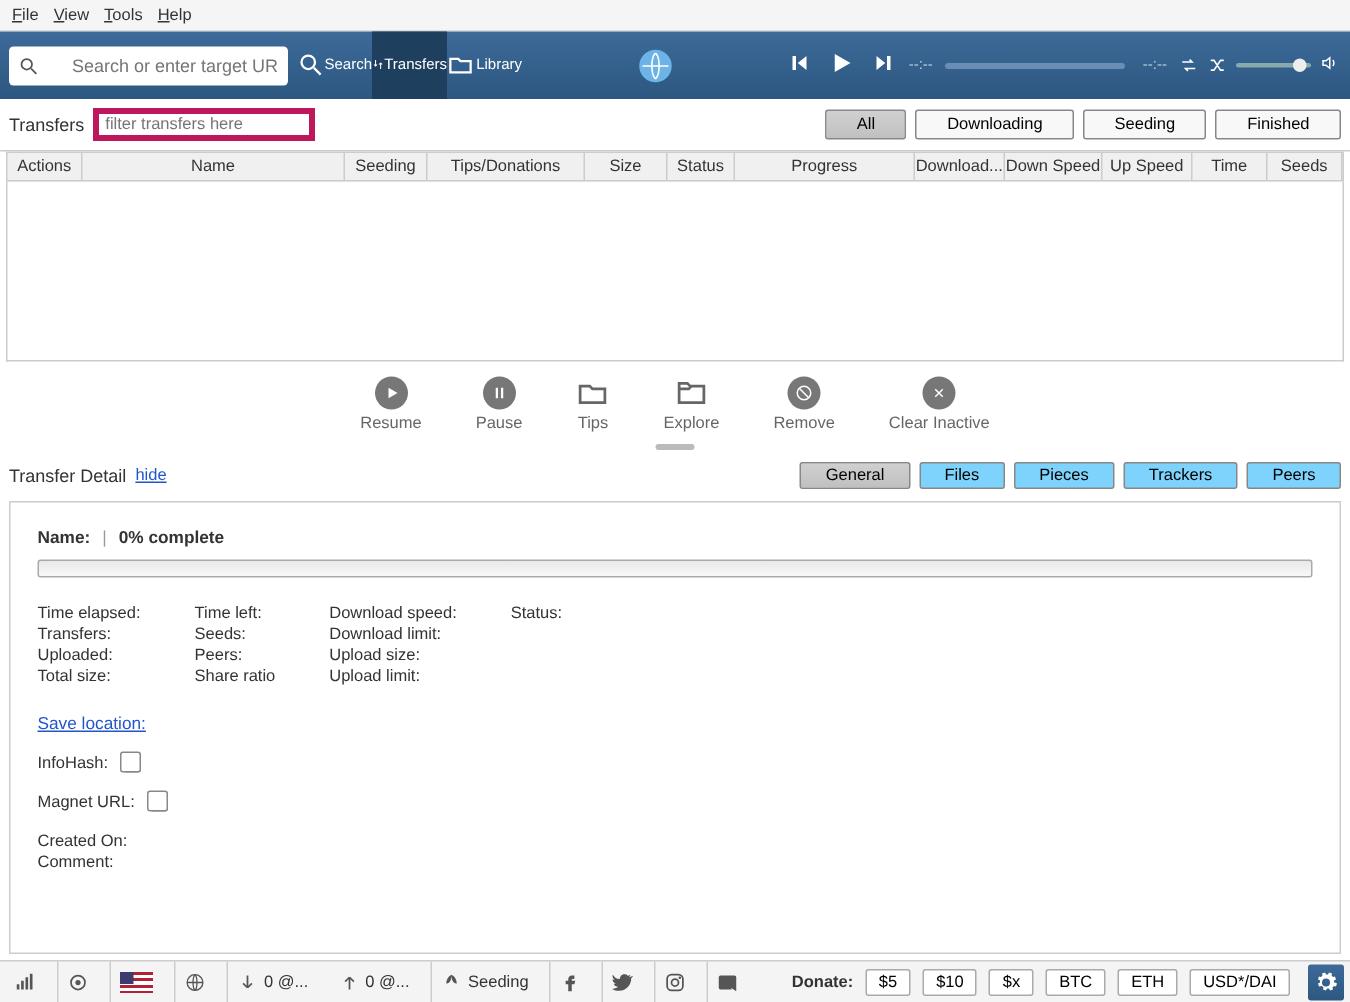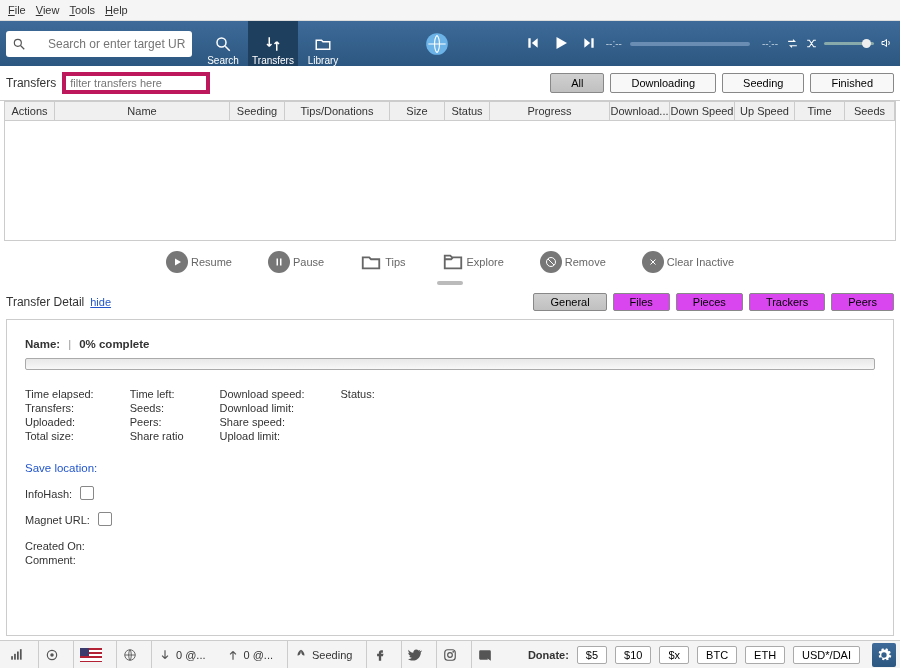--- a/index.html
+++ b/index.html
@@ -4,21 +4,21 @@
 <style>
 * { box-sizing: border-box; margin: 0; padding: 0; font-family: Arial, Helvetica, sans-serif; }
 body { width: 900px; height: 668px; background: #fff; font-size: 11px; color: #333; overflow: hidden; display: flex; flex-direction: column; }
 .menubar { display: flex; gap: 2px; padding: 2px 4px; background: #f5f5f5; border-bottom: 1px solid #ddd; }
 .menubar span { padding: 2px 4px; cursor: pointer; text-decoration: underline; text-decoration-color: transparent; }
 .menubar span::first-letter { text-decoration: underline; }
 .toolbar { display: flex; align-items: center; background: linear-gradient(#3d6a99, #2c5780); height: 45px; }
 .search-wrap { display: flex; align-items: center; background: #fff; border-radius: 3px; margin: 0 6px; height: 26px; width: 186px; padding: 0 6px; gap: 18px; }
 .search-wrap svg { width: 14px; height: 14px; flex-shrink: 0; }
 .search-wrap input { border: 0; outline: 0; font-size: 12px; margin-left: 4px; width: 100%; color: #555; }
-.tb-btn { display: flex; flex-direction: column; align-items: center; justify-content: flex-end; color: #fff; font-size: 10px; width: 50px; height: 45px; cursor: pointer; }
+.tb-btn { display: flex; flex-direction: row; align-items: center; justify-content: space-between; color: #fff; font-size: 10px; width: 50px; height: 45px; cursor: pointer; }
 .tb-btn.active { background: #1f3f5f; }
 .tb-btn svg { width: 18px; height: 18px; fill: #fff; margin-bottom: 2px; }
 .tb-center { flex: 1; display: flex; justify-content: center; align-items: center; }
 .tb-center svg { width: 26px; height: 26px; }
 .tb-player { display: flex; align-items: center; gap: 12px; margin-right: 10px; }
 .tb-player svg { width: 14px; height: 14px; fill: #fff; cursor: pointer; }
 .tb-player .play svg { width: 18px; height: 18px; }
 .tb-time { color: #bcd; font-size: 10px; margin-right: 8px; }
 .tb-seekbar { height: 4px; width: 120px; background: #6a8db3; border-radius: 2px; margin-right: 12px; }
 .tb-right-icons { display: flex; align-items: center; gap: 6px; margin-right: 8px; }
@@ -34,40 +34,40 @@
 .pillbtn { height: 20px; border: 1px solid #888; background: #f8f8f8; font-size: 11px; padding: 0 20px; border-radius: 2px; cursor: pointer; }
 .pillbtn.active { background: linear-gradient(#d0d0d0,#c0c0c0); }
 
 .table-head { display: flex; background: #f0f0f0; border: 1px solid #ccc; margin: 0 4px; height: 20px; align-items: center; }
 .table-head div { border-right: 1px solid #ccc; text-align: center; font-size: 11px; height: 100%; display:flex; align-items:center; justify-content:center; overflow:hidden; white-space:nowrap; }
 .col-actions{width:50px}.col-name{width:175px}.col-seeding{width:55px}.col-tips{width:105px}.col-size{width:55px}.col-status{width:45px}.col-progress{width:120px}.col-dlat{width:60px}.col-down{width:65px}.col-up{width:60px}.col-time{width:50px}.col-seeds{flex:1;border-right:0}
 
 .table-body { margin: 0px 4px 0 4px; height: 120px; border: 1px solid #ccc; border-top: 0; }
 
 .actionbar { display: flex; justify-content: center; gap: 36px; padding: 10px 0 4px; position: relative; }
-.actbtn { display: flex; flex-direction: row; align-items: center; gap: 3px; font-size: 11px; color: #666; cursor: pointer; }
+.actbtn { display: flex; flex-direction: column; align-items: center; gap: 3px; font-size: 11px; color: #666; cursor: pointer; }
 .actbtn .circ { width: 22px; height: 22px; border-radius: 50%; background: #777; display:flex; align-items:center; justify-content:center; }
 .actbtn svg { width: 12px; height: 12px; fill: #fff; }
 .actbtn.open svg { fill: #666; width: 22px; height: 22px; }
 .actbtn.open .circ { background: transparent; }
 .drag-handle { width: 26px; height: 4px; background: #bbb; border-radius: 2px; margin: 4px auto; }
 
 .detailbar { display: flex; align-items: center; padding: 4px 6px; gap: 6px; }
 .detailbar .lbl { font-size: 12px; }
 .detailbar a { color: #2255cc; font-size: 11px; text-decoration: underline; cursor: pointer; }
 .detailbar .spacer { flex: 1; }
-.detailbar .db { height: 18px; font-size: 11px; padding: 0 16px; border:1px solid #888; background:#d946ef; border-radius:2px; cursor:pointer; }
+.detailbar .db { height: 18px; font-size: 11px; padding: 0 16px; border:1px solid #888; background:#7dd3fc; border-radius:2px; cursor:pointer; }
 .detailbar .db.active { background: linear-gradient(#d0d0d0,#c0c0c0); }
 
 .detail-panel { margin: 4px 6px; border: 1px solid #ccc; padding: 18px; flex: 1; font-size: 11.5px; color: #333; }
 .detail-head { display: flex; gap: 8px; font-weight: bold; margin-bottom: 8px; }
 .prog-track { height: 12px; border: 1px solid #aaa; background: linear-gradient(#e8e8e8,#f8f8f8); border-radius: 2px; margin-bottom: 18px; }
 .stats-grid { display: flex; gap: 36px; font-size: 11px; }
 .stats-col div { margin-bottom: 2px; white-space: nowrap; }
-.savelink { color: #2255cc; margin-top: 18px; display: inline-block; cursor: pointer; text-align: center; }
+.savelink { color: #2255cc; text-decoration: underline; margin-top: 18px; display: inline-block; cursor: pointer; text-align: center; }
 .metarow { margin-top: 14px; display:flex; align-items:center; gap: 10px; font-size: 11px; }
 .copy-icon { width:12px; height:12px; border:1px solid #888; border-radius:2px; display:inline-block; position:relative; cursor:pointer; }
 .copy-icon::before { content:''; position:absolute; top:-3px; left:-3px; width:12px; height:12px; border:1px solid #888; border-radius:2px; background:#fff; }
 
 .statusbar { display: flex; align-items: center; height: 28px; background: #f4f4f4; border-top: 1px solid #ccc; padding: 0 4px; gap: 8px; font-size: 11px; }
 .statusbar .seg { display: flex; align-items: center; gap: 4px; padding: 0 6px; border-left: 1px solid #ccc; height: 100%; }
 .statusbar .seg:first-child { border-left: 0; }
 .statusbar svg { width: 14px; height: 14px; fill: #555; }
 .flag { width: 22px; height: 14px; background: linear-gradient(#b22234 0 15%, #fff 15% 30%, #b22234 30% 45%, #fff 45% 60%, #b22234 60% 75%, #fff 75% 90%, #b22234 90% 100%); position: relative; }
 .flag::before { content:''; position:absolute; top:0; left:0; width:9px; height:8px; background:#3c3b6e; }
@@ -257,21 +257,21 @@
     </div>
     <div class="stats-col">
       <div>Time left:</div>
       <div>Seeds:</div>
       <div>Peers:</div>
       <div>Share ratio</div>
     </div>
     <div class="stats-col">
       <div>Download speed:</div>
       <div>Download limit:</div>
-      <div>Share speed:</div>
+      <div>Upload size:</div>
       <div>Upload limit:</div>
     </div>
     <div class="stats-col">
       <div>Status:</div>
     </div>
   </div>
   <a class="savelink">Save location:</a>
   <div class="metarow">
       <span>InfoHash:</span>
       <span class="copy-icon"></span>

